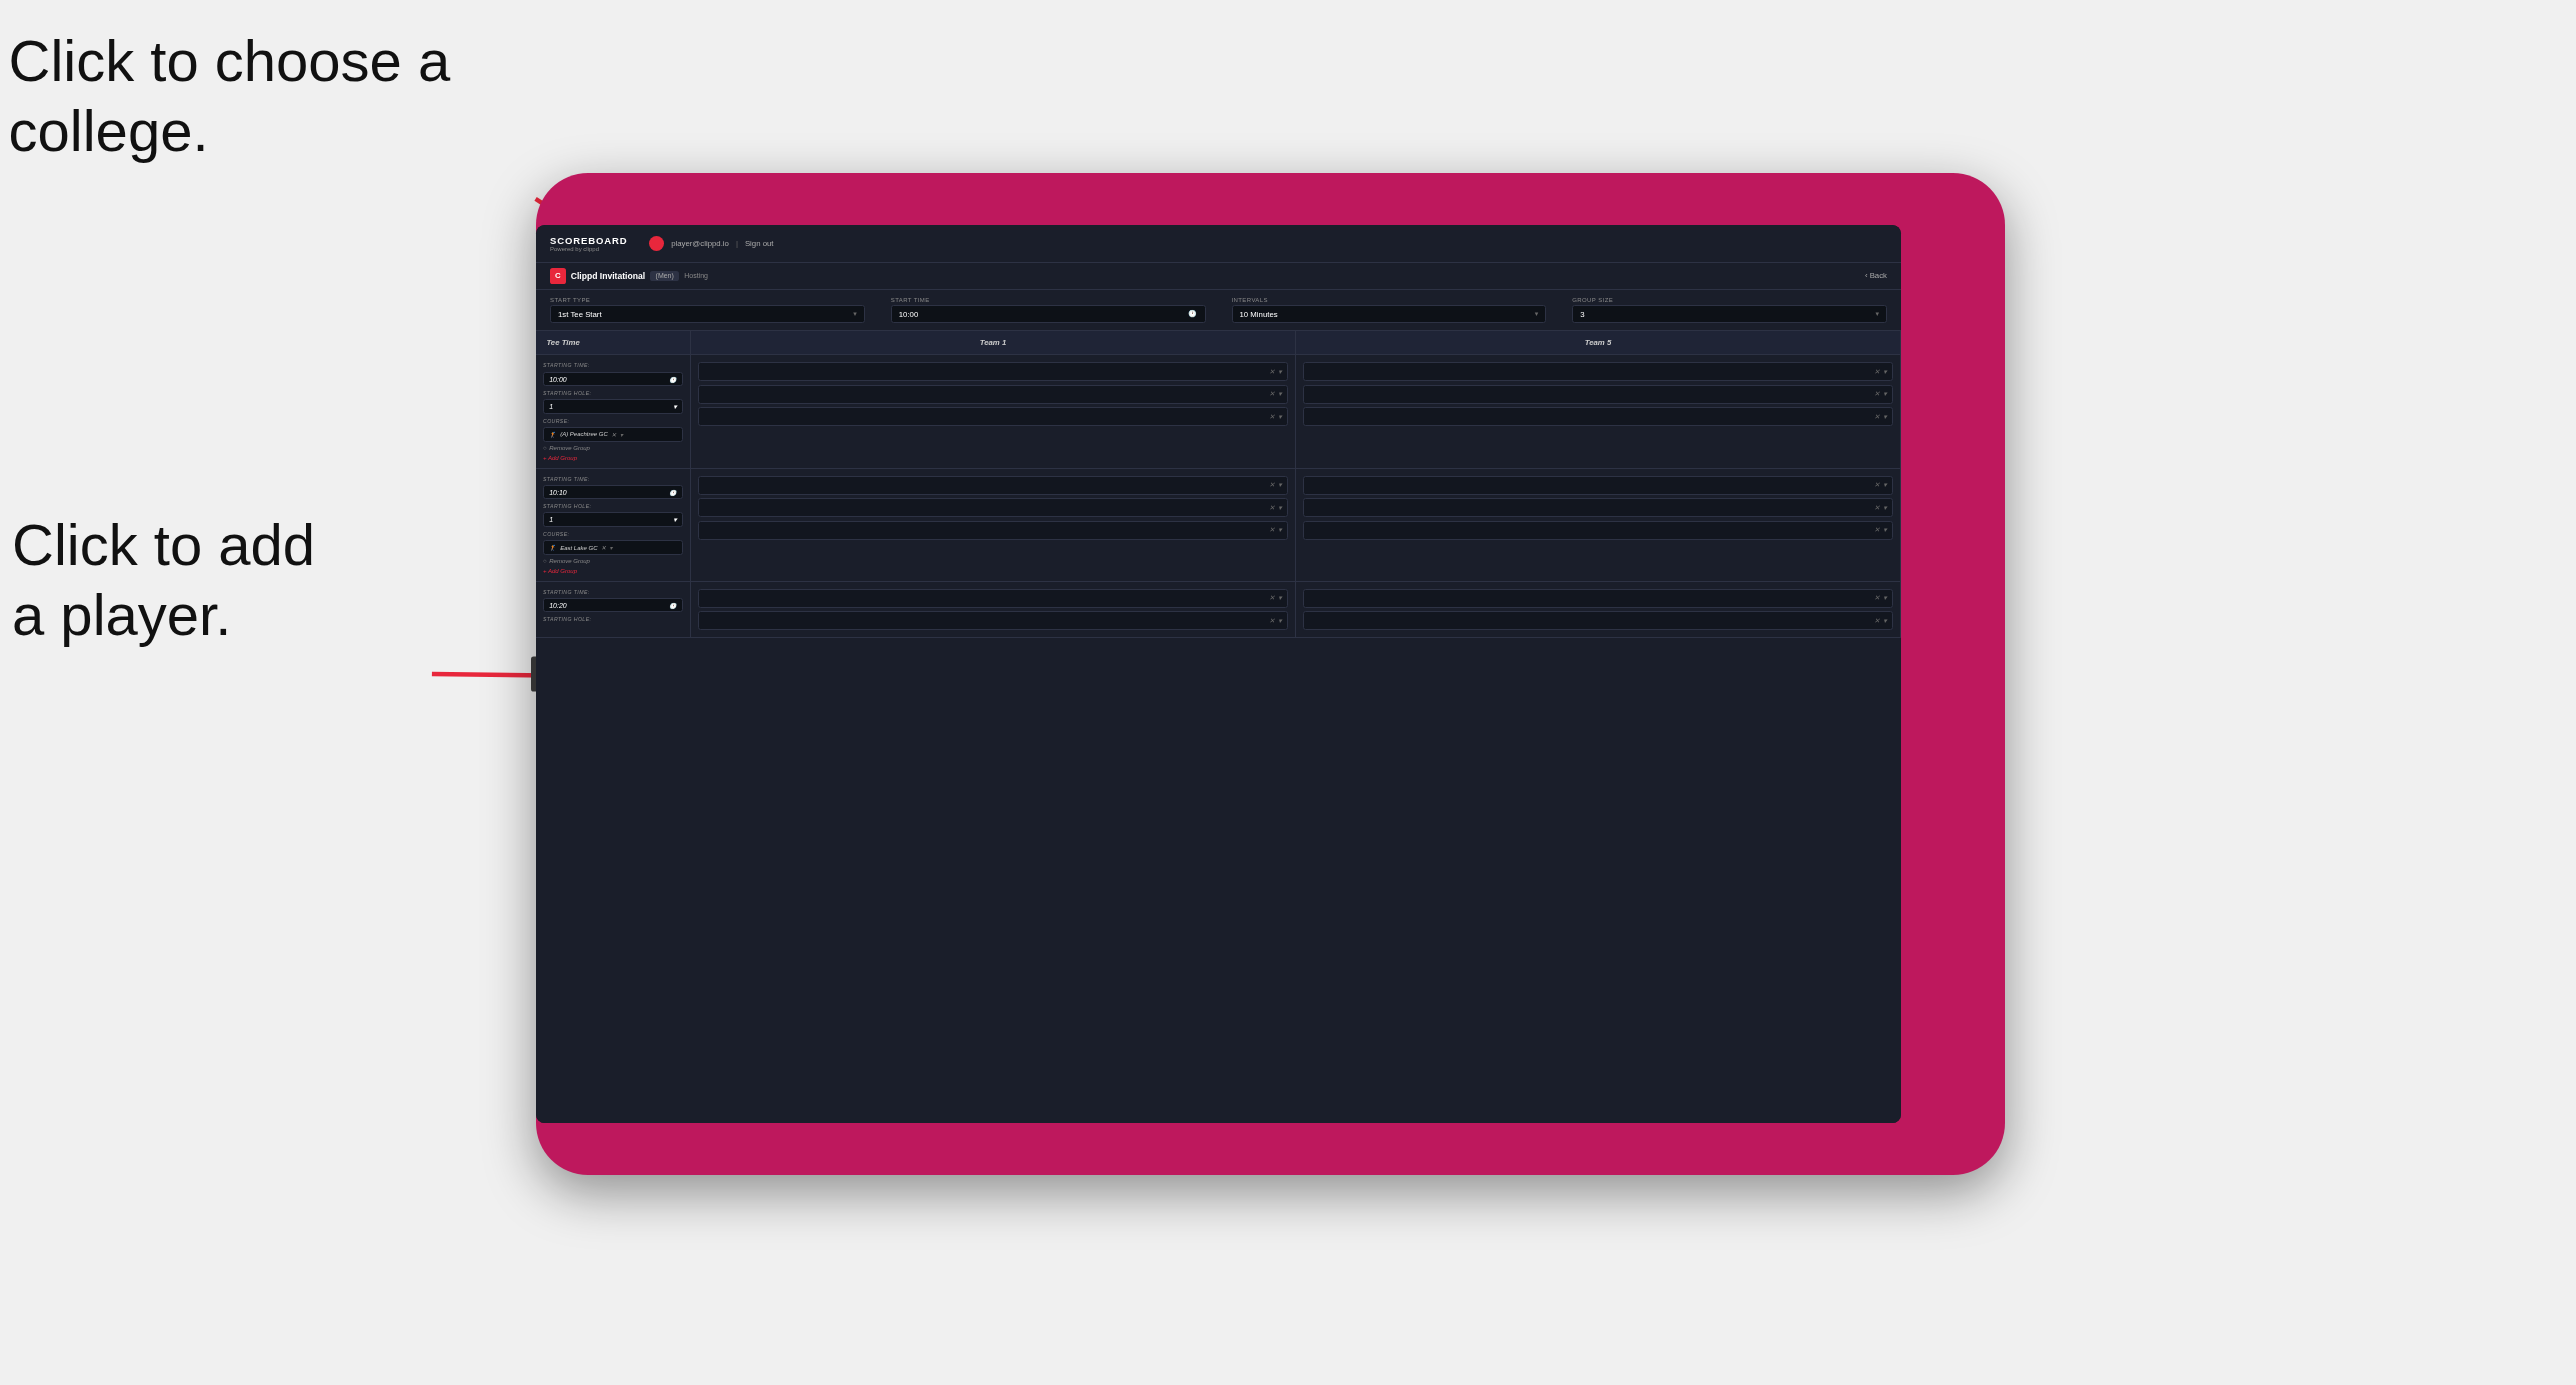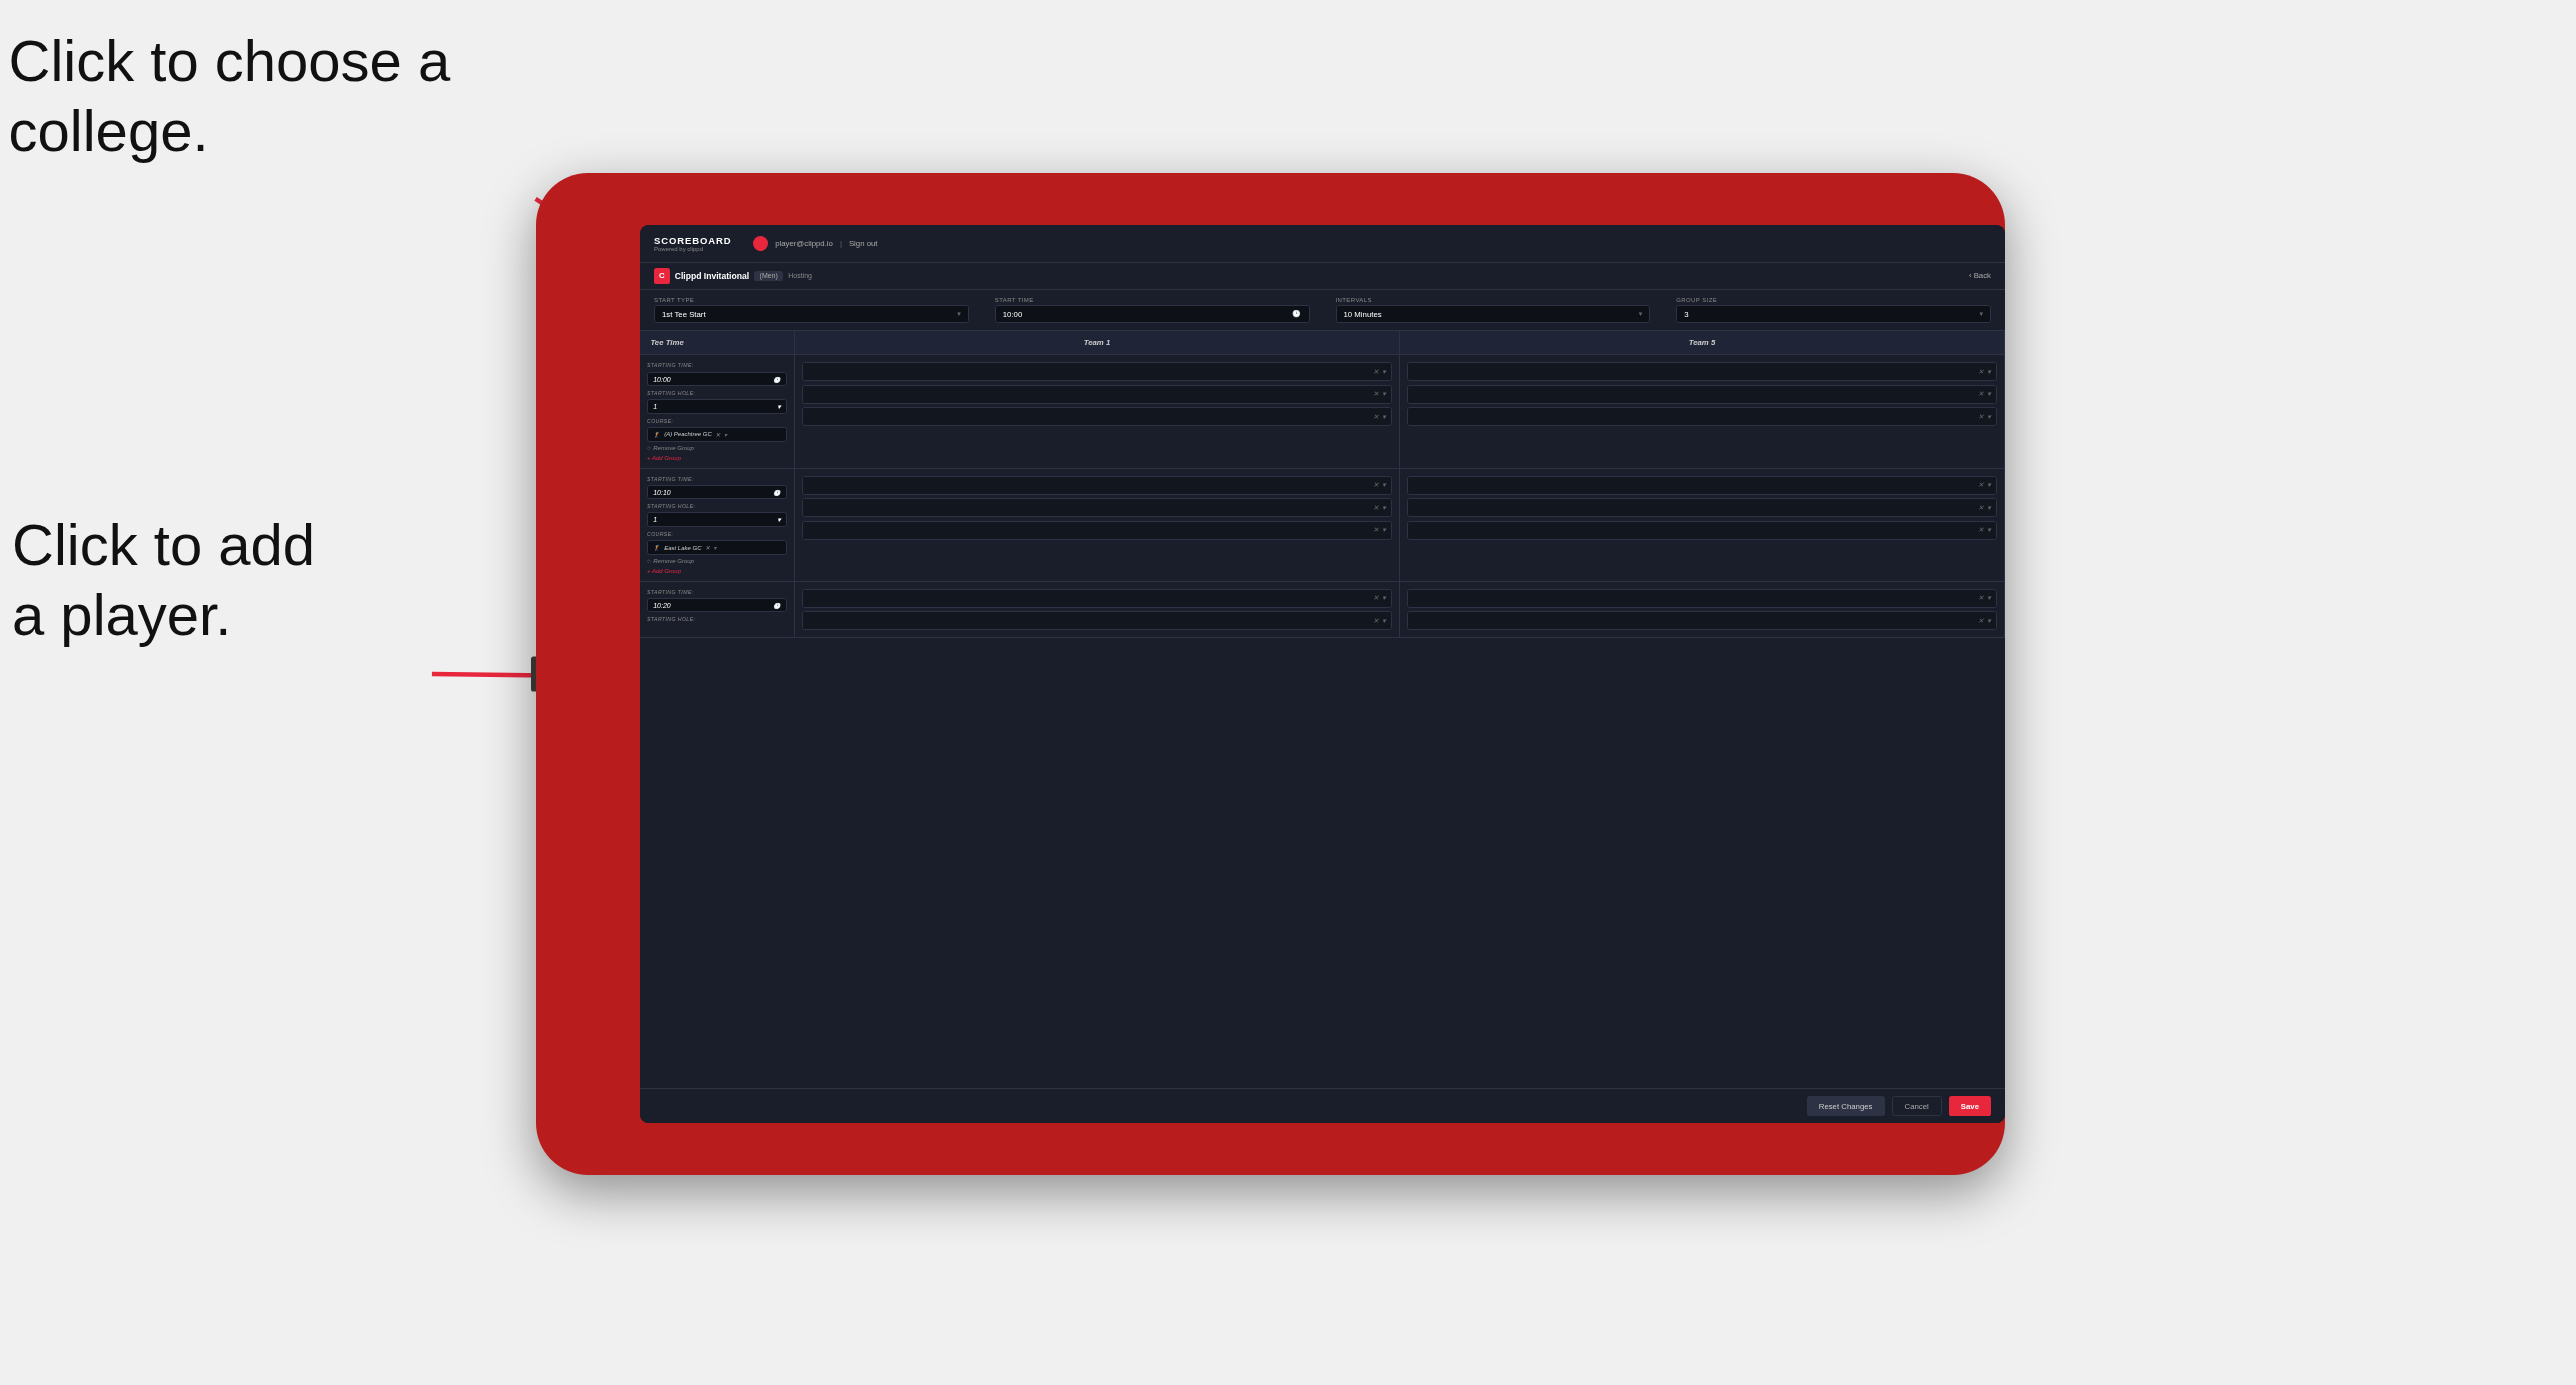--- a/index.html
+++ b/index.html
@@ -32,26 +32,26 @@
       pointer-events: none;
     }
 
     
     .tablet-frame {
       position: absolute;
       top: 173px;
       left: 536px;
       width: 1469px;
       height: 1002px;
-      background: #b91c1c;
+      background: #be185d;
       border-radius: 52px;
       box-shadow: 0 17.3px 52px rgba(0,0,0,0.4);
       display: flex;
       align-items: center;
-      justify-content: flex-end;
+      justify-content: flex-start;
     }
     .tablet-screen {
       width: 1365px;
       height: 898px;
       background: #1a1e2a;
       border-radius: 8.6px;
       overflow: hidden;
       display: flex;
       flex-direction: column;
     }
@@ -588,21 +588,16 @@
           </div>
           <div class="player-slot">
             <span class="player-slot-icon">✕</span>
             <span class="player-slot-icon">▾</span>
           </div>
         </div>
       </div>
 
     </div>
 
-    <div class="footer-bar">
-      <button class="btn btn-reset">Reset Changes</button>
-      <button class="btn btn-cancel">Cancel</button>
-      <button class="btn btn-save">Save</button>
-    </div>
 
   </div>
 </div>
 
 
 </body></html>

